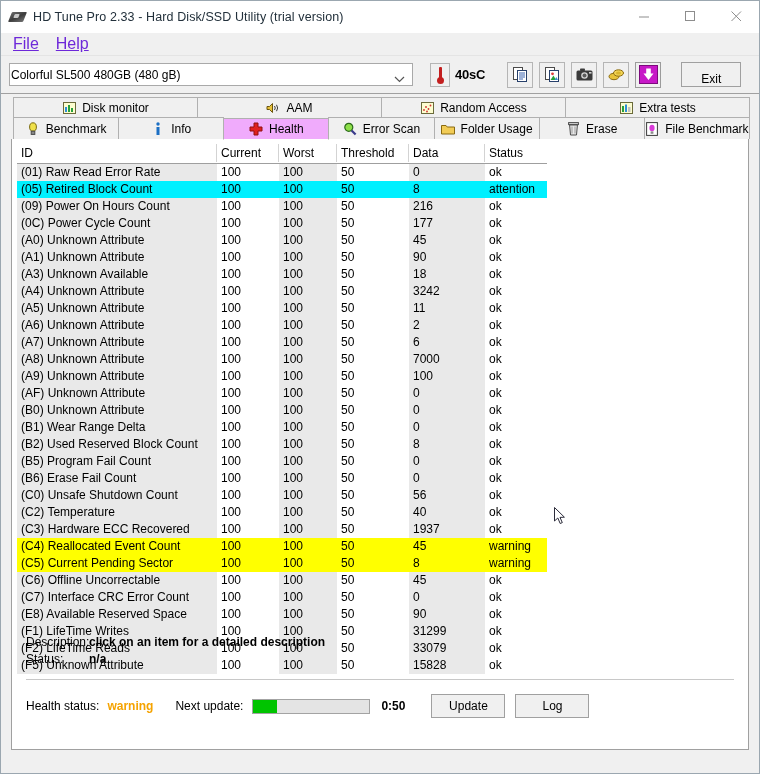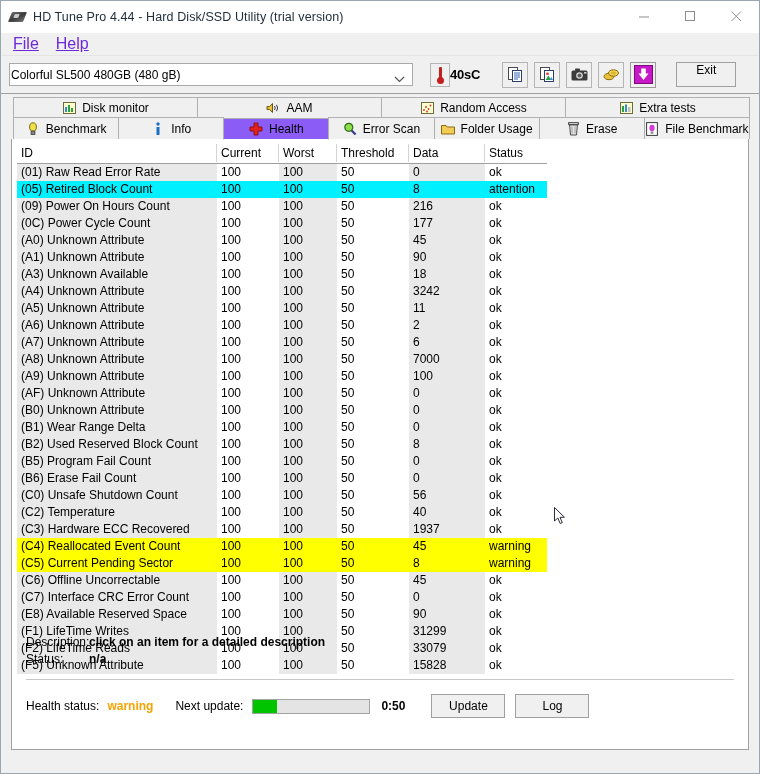--- a/index.html
+++ b/index.html
@@ -115,20 +115,21 @@
   }
   .drive-select .chev {
     position: absolute;
     right: 7px; top: 8px;
   }
   .temp-box {
     margin-left: 17px;
     height: 26px;
     display: flex;
     align-items: center;
+    gap: 5px;
   }
   .thermo {
     width: 20px; height: 24px;
     border: 1px solid #b5b5b5;
     background: #f0f0f0;
     position: relative;
     box-sizing: border-box;
   }
   .thermo .stem {
     position: absolute;
@@ -165,21 +166,21 @@
   }
   .tbtn.accent {
     border: 1px solid #9b9b9b;
   }
   .exit-btn {
     margin-left: 20px;
     width: 60px; height: 25px;
     border: 1px solid #a0a0a0;
     background: #f0f0f0;
     font-size: 12px;
-    display: flex; align-items: flex-start; justify-content: center;
+    display: flex; align-items: flex-end; justify-content: center;
     box-sizing: border-box;
   }
 
   
   .tabs-wrap {
     background: #f0f0f0;
     padding: 3px 10px 0 12px;
   }
   .tabrow {
     display: flex;
@@ -195,21 +196,21 @@
     align-items: center;
     justify-content: center;
     gap: 6px;
     font-size: 12px;
     box-sizing: border-box;
     margin-right: -1px;
     position: relative;
   }
   .tabrow.row2 .tab { height: 22px; }
   .tab.active {
-    background: #8b5cf6;
+    background: #f0abfc;
     border-bottom: 1px solid #ffffff;
     z-index: 5;
     margin-bottom: -1px;
     height: 23px;
     align-self: flex-end;
   }
   .tab .ticon {
     width: 14px; height: 14px;
     display: inline-flex;
     align-items: center; justify-content: center;
@@ -351,21 +352,21 @@
 </head>
 <body>
 
 <div class="window">
 
   <div class="titlebar">
     <div class="title-icon">
       <div class="disk"></div>
         <div class="shine"></div>
     </div>
-    <div class="title-text">HD Tune Pro 4.44 - Hard Disk/SSD Utility (trial version)</div>
+    <div class="title-text">HD Tune Pro 2.33 - Hard Disk/SSD Utility (trial version)</div>
     <div class="win-buttons">
       <div class="win-btn">
         <svg width="11" height="11" viewBox="0 0 11 11">
             <line x1="0" y1="6" x2="10" y2="6" stroke="#8d8d8d" stroke-width="1"></line>
           </svg>
       </div>
       <div class="win-btn">
         <svg width="11" height="11" viewBox="0 0 11 11">
             <rect x="0.5" y="0.5" width="9" height="9" fill="none" stroke="#8d8d8d" stroke-width="1"></rect>
           </svg>

